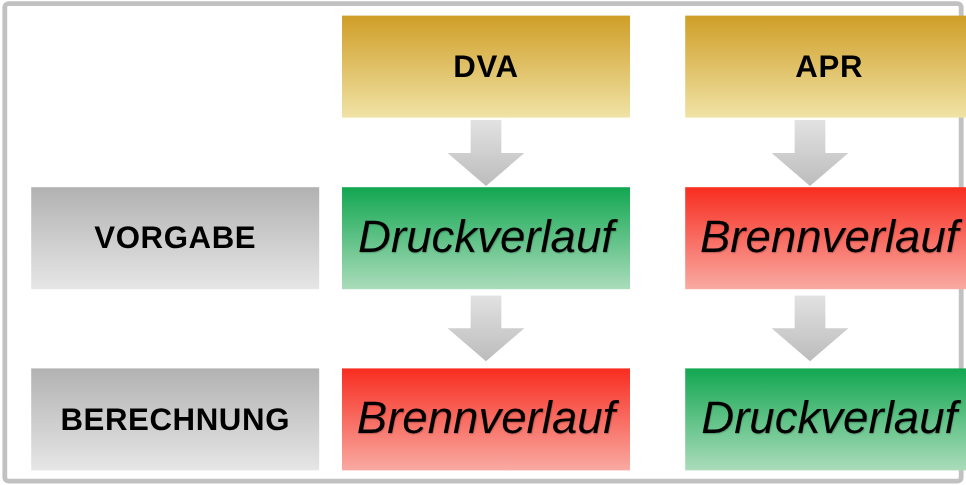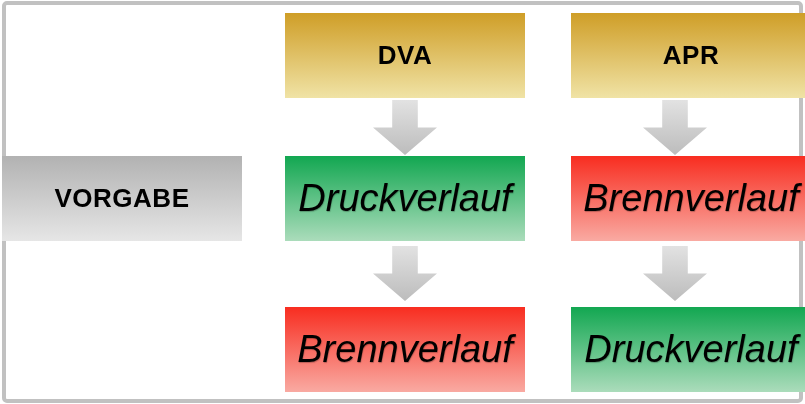--- a/index.html
+++ b/index.html
@@ -43,21 +43,21 @@
   }
   .arrow {
     position: absolute;
     width: 64px; height: 55px;
     background: linear-gradient(180deg, var(--arrow-top, #e2e2e2) 0%, var(--arrow-bottom, #bcbcbc) 100%);
     clip-path: polygon(30% 0, 70% 0, 70% 50%, 100% 50%, 50% 100%, 0 50%, 30% 50%);
   }
   
   .col-dva { left: 285px; }
   .col-apr { left: 571px; }
-  .col-label { left: 2px; }
+  .col-label { left: 26px; }
   .row-hdr { top: 13px; }
   .row-vorgabe { top: 156px; }
   .row-berechnung { top: 307px; }
   .arrow-col-dva { left: 373px; }
   .arrow-col-apr { left: 643px; }
   .arrow-row-1 { top: 100px; }
   .arrow-row-2 { top: 246px; }
 </style>
 </head>
 <body>
@@ -82,20 +82,23 @@
   <div class="box green col-dva row-vorgabe">
     <span class="cell-text">Druckverlauf</span>
   </div>
   <div class="box red col-apr row-vorgabe">
     <span class="cell-text">Brennverlauf</span>
   </div>
 
   <div class="arrow arrow-col-dva arrow-row-2"></div>
   <div class="arrow arrow-col-apr arrow-row-2"></div>
 
+  <div class="box graybox col-label row-berechnung">
+    <span class="lbl-text">BERECHNUNG</span>
+  </div>
   <div class="box red col-dva row-berechnung">
     <span class="cell-text">Brennverlauf</span>
   </div>
   <div class="box green col-apr row-berechnung">
     <span class="cell-text">Druckverlauf</span>
   </div>
 
 </div>
 
 </body></html>

